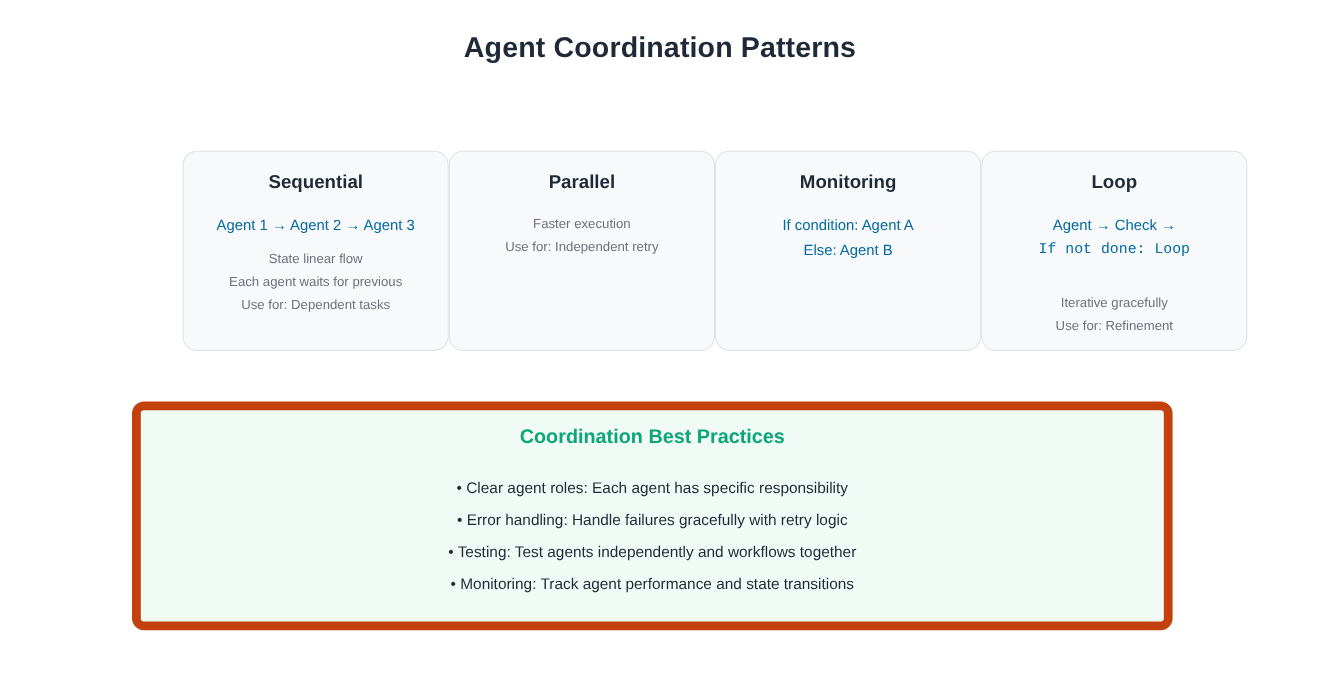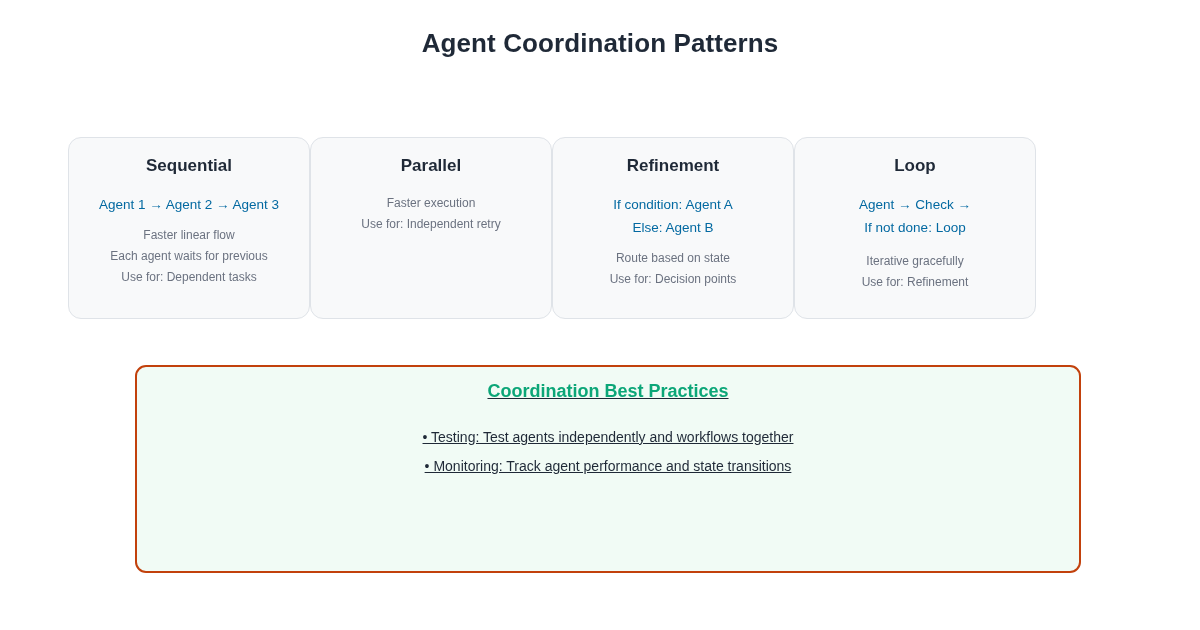--- a/index.html
+++ b/index.html
@@ -35,21 +35,21 @@
   }
 
   
   .cards-row {
     position: absolute;
     top: 137px;
     left: 68px;
     width: 1066px;
     height: 182px;
     display: flex;
-    justify-content: flex-start;
+    justify-content: flex-end;
     align-items: stretch;
   }
   .pattern-card {
     box-sizing: border-box;
     width: 242px;
     background: #f8f9fa;
     border: 1px solid #dfe3e8;
     border-radius: 13px;
     padding: 18px 10px 14px 10px;
     text-align: center;
@@ -80,30 +80,29 @@
     font-size: 12px;
     color: #6b7280;
     line-height: 21px;
     white-space: nowrap;
   }
 
   
   .practices-panel {
     position: absolute;
     top: 365px;
-    left: 135px;
+    left: 120px;
     width: 946px;
     height: 208px;
     box-sizing: border-box;
     background: #f1fbf5;
-    border: 2px solid #c2410c;
+    border: 8px solid #c2410c;
     border-radius: 11px;
     padding-top: 13px;
     text-align: center;
-    text-decoration: underline;
   }
   .practices-title {
     font-size: 18px;
     font-weight: bold;
     color: #0ca678;
     line-height: 22px;
     margin-bottom: 21px;
   }
   .practices-list {
     display: flex;
@@ -123,57 +122,55 @@
 <div class="page">
 
   <div class="page-title">Agent Coordination Patterns</div>
 
   <div class="cards-row">
 
     <div class="pattern-card">
       <div class="card-title">Sequential</div>
       <div class="card-flow">Agent 1 → Agent 2 → Agent 3</div>
       <div class="card-details">
-        <div class="card-detail">Faster linear flow</div>
+        <div class="card-detail">State linear flow</div>
         <div class="card-detail">Each agent waits for previous</div>
         <div class="card-detail">Use for: Dependent tasks</div>
       </div>
     </div>
 
     <div class="pattern-card">
       <div class="card-title">Parallel</div>
       <div class="card-details">
         <div class="card-detail">Faster execution</div>
         <div class="card-detail">Use for: Independent retry</div>
       </div>
     </div>
 
     <div class="pattern-card">
-      <div class="card-title">Refinement</div>
+      <div class="card-title">Monitoring</div>
       <div class="card-flow">If condition: Agent A</div>
       <div class="card-flow" style="margin-bottom:9px;margin-top:-9px;">Else: Agent B</div>
-      <div class="card-details">
-        <div class="card-detail">Route based on state</div>
-        <div class="card-detail">Use for: Decision points</div>
-      </div>
     </div>
 
     <div class="pattern-card">
       <div class="card-title">Loop</div>
       <div class="card-flow">Agent → Check →</div>
-      <div class="card-flow" style="margin-bottom:12px;margin-top:-9px;">If not done: Loop</div>
+      <div class="card-flow" style="margin-bottom:26px;margin-top:-9px;font-family:Liberation Mono, monospace;">If not done: Loop</div>
       <div class="card-details">
         <div class="card-detail">Iterative gracefully</div>
         <div class="card-detail">Use for: Refinement</div>
       </div>
     </div>
 
   </div>
 
   <div class="practices-panel">
     <div class="practices-title">Coordination Best Practices</div>
     <div class="practices-list">
+      <div class="practice-item">• Clear agent roles: Each agent has specific responsibility</div>
+      <div class="practice-item">• Error handling: Handle failures gracefully with retry logic</div>
       <div class="practice-item">• Testing: Test agents independently and workflows together</div>
       <div class="practice-item">• Monitoring: Track agent performance and state transitions</div>
     </div>
   </div>
 
 </div>
 
 </body></html>

